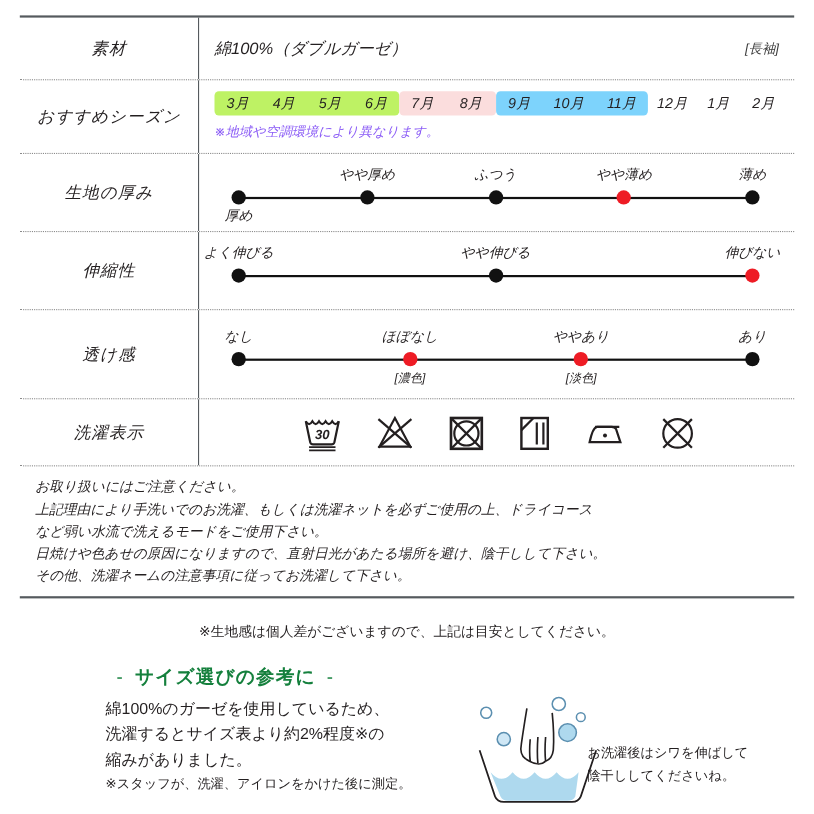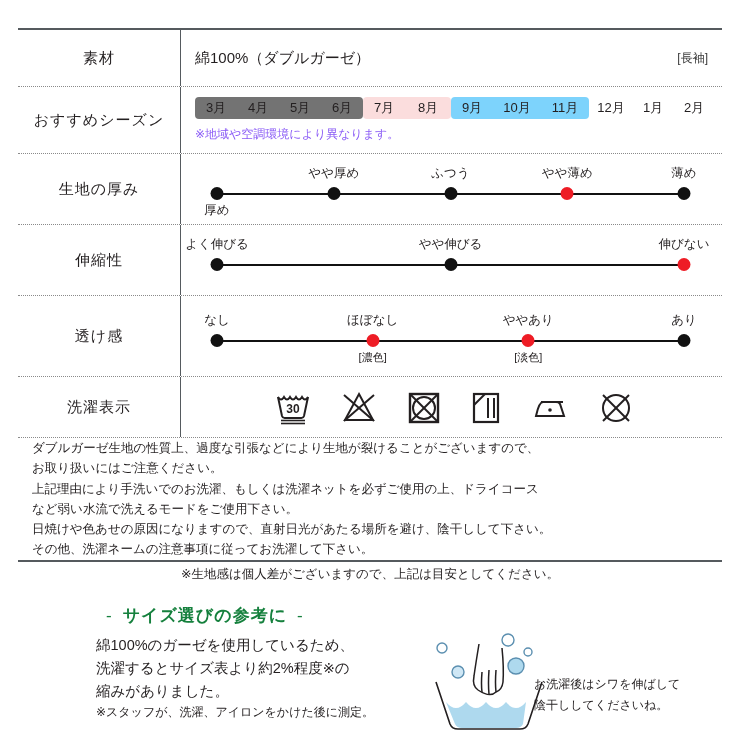--- a/index.html
+++ b/index.html
@@ -5,23 +5,24 @@
   html,body{margin:0;padding:0;}
   body{
     width:740px;height:740px;background:#ffffff;
     font-family:"Liberation Sans","DejaVu Sans",sans-serif;
     color:#231f20;overflow:hidden;
   }
   .page{position:relative;width:740px;height:740px;}
 
   
   .spec-table{
-    position:absolute;left:18px;top:28px;width:704px;
+    position:absolute;left:18px;top:14px;width:704px;
     border-top:2px solid #555a5e;border-bottom:2px solid #555a5e;
     box-sizing:border-box;
+    font-style:italic;
   }
   .row{display:flex;align-items:stretch;border-bottom:1px dotted #8a8a8a;}
   .row:last-child{border-bottom:none;}
   .rlabel{
     width:163px;flex:0 0 163px;
     display:flex;align-items:center;justify-content:center;
     font-size:15px;letter-spacing:1px;color:#231f20;
     border-right:1px solid #555a5e;box-sizing:border-box;
   }
   .rbody{flex:1 1 auto;padding:0 10px 0 14px;box-sizing:border-box;
@@ -92,21 +93,21 @@
           <span class="mat-text">綿100%（ダブルガーゼ）</span>
           <span class="mat-note">[長袖]</span>
         </div>
       </div>
     </div>
 
     <div class="row r-season">
       <div class="rlabel">おすすめシーズン</div>
       <div class="rbody">
         <div class="season-bar" id="season-bar">
-            <div class="mgroup" style="background: #737373;">
+            <div class="mgroup" style="background: #bef264;">
               <span class="mon" style="width: 42px;">3月</span>
               <span class="mon" style="width: 42px;">4月</span>
               <span class="mon" style="width: 42px;">5月</span>
               <span class="mon" style="width: 42px;">6月</span>
             </div>
             <div class="mgroup" style="background: rgb(251, 221, 221);">
               <span class="mon" style="width: 42px;">7月</span>
               <span class="mon" style="width: 46px;">8月</span>
             </div>
             <div class="mgroup" style="background: #7dd3fc;">
@@ -233,21 +234,20 @@
               <line x1="32" y1="6" x2="6" y2="32" stroke="#231f20" stroke-width="2"></line>
             </svg>
           </span>
 
         </div>
       </div>
     </div>
 
     <div class="row r-notes">
       <div class="rbody" id="handling-body">
-          <div class="note-line">ダブルガーゼ生地の性質上、過度な引張などにより生地が裂けることがございますので、</div>
           <div class="note-line">お取り扱いにはご注意ください。</div>
           <div class="note-line">上記理由により手洗いでのお洗濯、もしくは洗濯ネットを必ずご使用の上、ドライコース</div>
           <div class="note-line">など弱い水流で洗えるモードをご使用下さい。</div>
           <div class="note-line">日焼けや色あせの原因になりますので、直射日光があたる場所を避け、陰干しして下さい。</div>
           <div class="note-line">その他、洗濯ネームの注意事項に従ってお洗濯して下さい。</div>
         </div>
     </div>
 
   </div>
 

